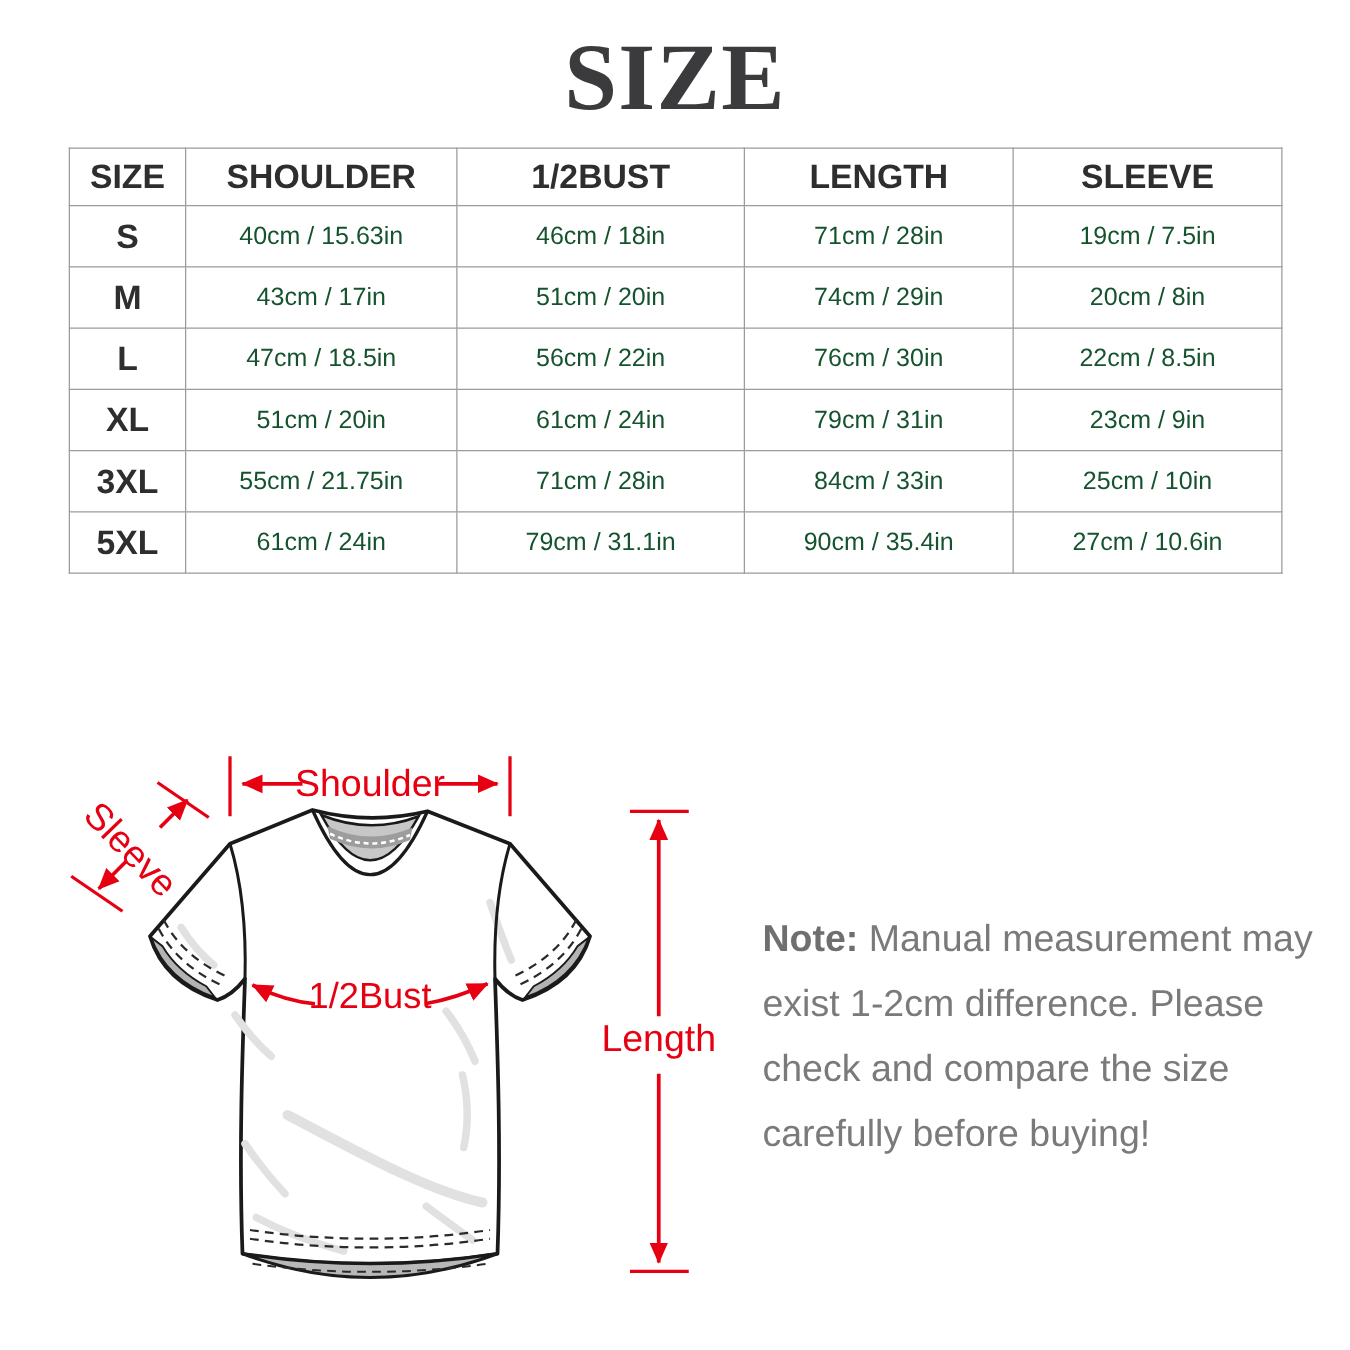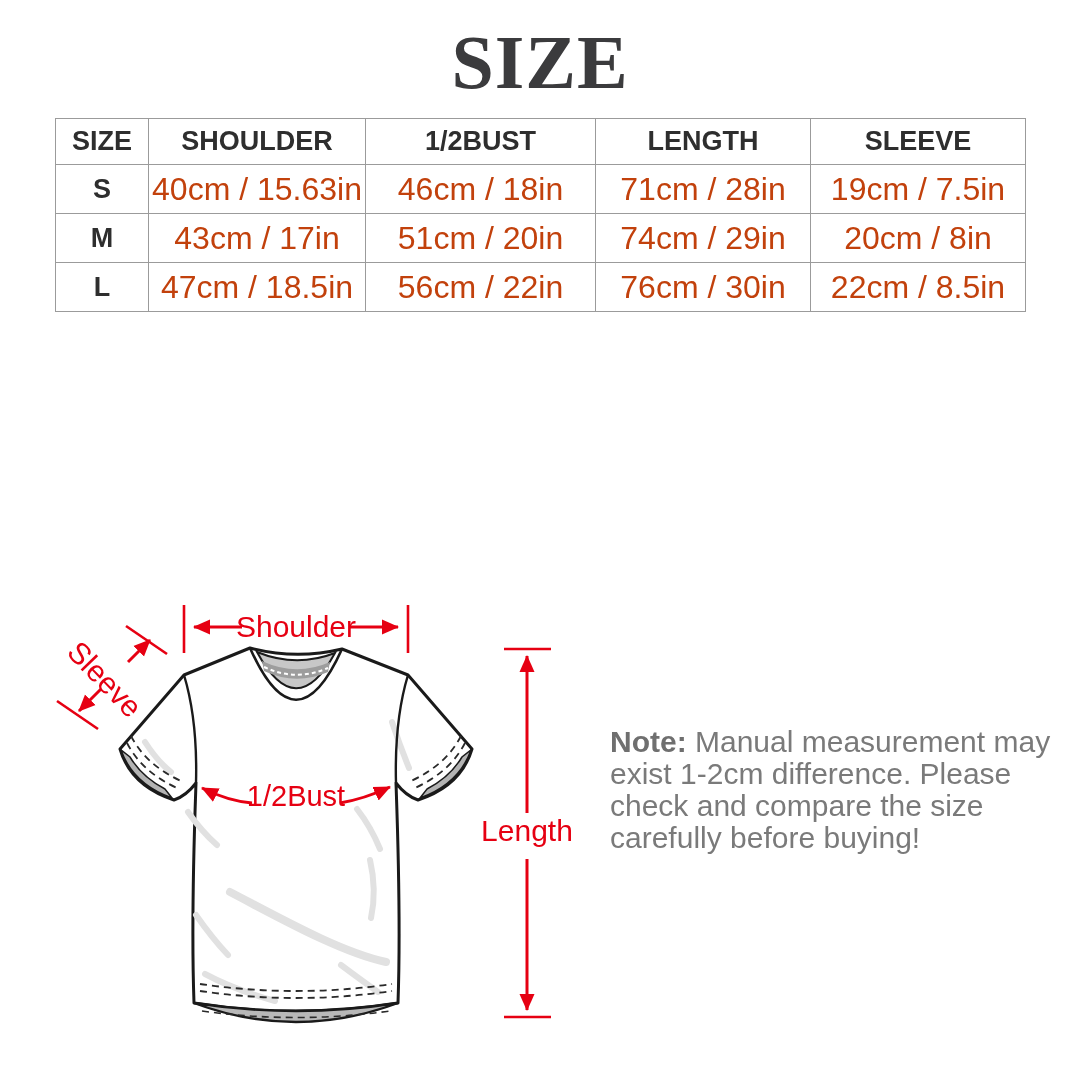--- a/index.html
+++ b/index.html
@@ -20,21 +20,21 @@
     width: 970px; border-collapse: collapse; table-layout: fixed;
   }
   table.size-table td, table.size-table th {
     border: 1px solid #9b9b9b;
     text-align: center; vertical-align: middle;
     font-family: "Liberation Sans", sans-serif;
   }
   table.size-table th {
     height: 46px; font-size: 27px; font-weight: bold; color: #2e2e2e;
   }
-  table.size-table td { height: 49px; font-size: 32px; color: #c2410c; }
+  table.size-table td { height: 49px; font-size: 20px; color: #14532d; }
   table.size-table td.size-col { font-weight: bold; color: #2e2e2e; font-size: 27px; }
   col.c-size { width: 93px; }
   col.c-shoulder { width: 217px; }
   col.c-bust { width: 230px; }
   col.c-length { width: 215px; }
   col.c-sleeve { width: 215px; }
 
   .diagram-svg { position: absolute; left: 0; top: 560px; }
 
   .shirt-outline { fill: #ffffff; stroke: #1a1a1a; stroke-width: 3; stroke-linejoin: round; }
@@ -51,21 +51,21 @@
   .red-tick { fill: none; stroke: var(--accent); stroke-width: 2.6; }
   .red-fill { fill: var(--accent); }
   .red-text {
     fill: var(--accent);
     font-family: "Liberation Sans", sans-serif;
     font-size: 30px;
   }
 
   .note {
     position: absolute; left: 610px; top: 726px; width: 460px;
-    font-size: 30px; line-height: 32px; color: #7a7a7a;
+    font-size: 30px; line-height: 52px; color: #7a7a7a;
   }
   .note b { font-weight: bold; color: #6f6f6f; }
   .note span { white-space: pre-line; }
 </style>
 </head>
 <body>
 
 <div class="title">SIZE</div>
 
 <table class="size-table">
@@ -98,20 +98,41 @@
     <td>74cm / 29in</td>
     <td>20cm / 8in</td>
   </tr>
   <tr>
     <td class="size-col">L</td>
     <td>47cm / 18.5in</td>
     <td>56cm / 22in</td>
     <td>76cm / 30in</td>
     <td>22cm / 8.5in</td>
   </tr>
+  <tr>
+    <td class="size-col">XL</td>
+    <td>51cm / 20in</td>
+    <td>61cm / 24in</td>
+    <td>79cm / 31in</td>
+    <td>23cm / 9in</td>
+  </tr>
+  <tr>
+    <td class="size-col">3XL</td>
+    <td>55cm / 21.75in</td>
+    <td>71cm / 28in</td>
+    <td>84cm / 33in</td>
+    <td>25cm / 10in</td>
+  </tr>
+  <tr>
+    <td class="size-col">5XL</td>
+    <td>61cm / 24in</td>
+    <td>79cm / 31.1in</td>
+    <td>90cm / 35.4in</td>
+    <td>27cm / 10.6in</td>
+  </tr>
 </tbody>
   </table>
 
 <svg class="diagram-svg" width="580" height="520" viewBox="0 0 580 520">
   <defs>
     <marker id="arw" markerUnits="userSpaceOnUse" markerWidth="22" markerHeight="18" refX="16" refY="8" orient="auto">
       <path d="M0,0.5 L17,8 L0,15.5 Z" class="red-fill"></path>
     </marker>
   </defs>
 

